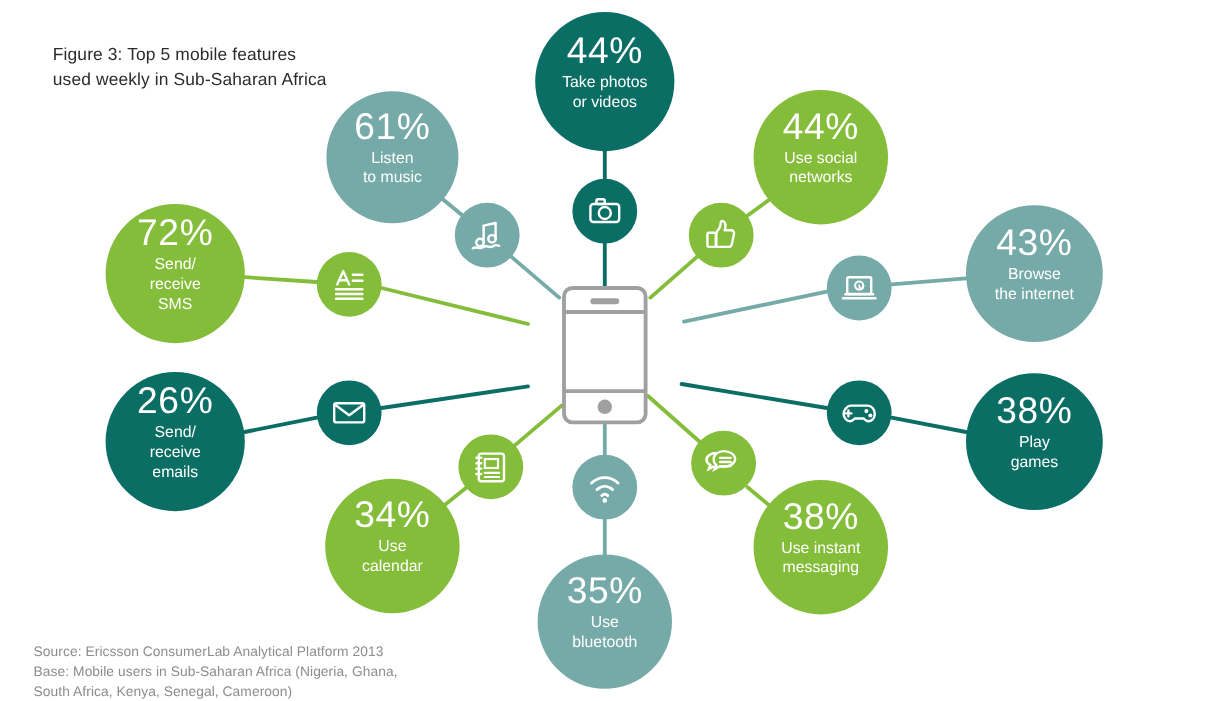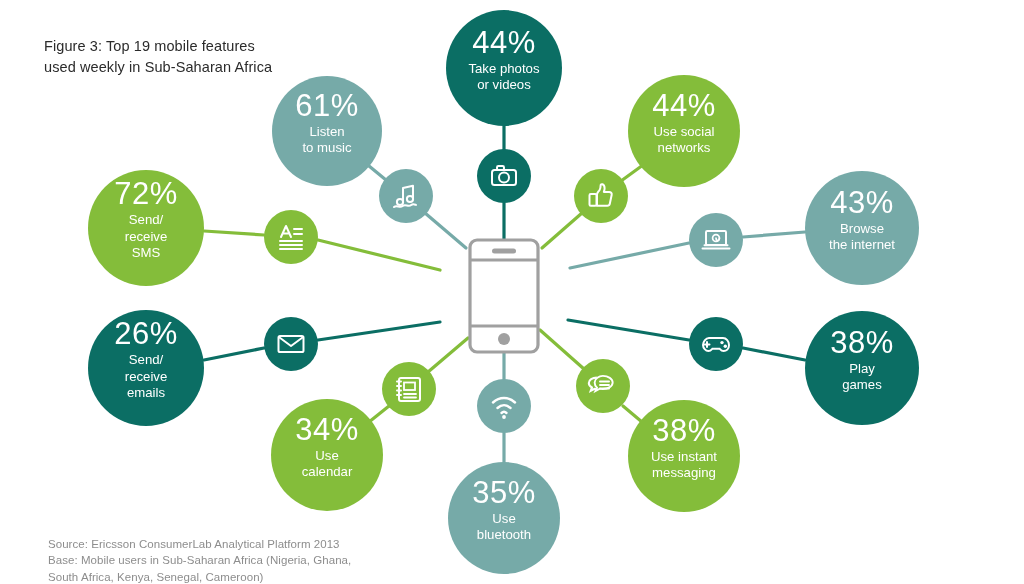--- a/index.html
+++ b/index.html
@@ -10,21 +10,21 @@
   }
   #stage{position:absolute;inset:0;width:1024px;height:584px;}
   svg#canvas{position:absolute;left:0;top:0;width:1024px;height:584px;display:block;}
 
   .title-block{
     position:absolute;left:44px;top:36px;
     font-size:14.5px;line-height:1.42;color:#2b2b2b;
     letter-spacing:0.1px;white-space:pre-line;
   }
   .source-block{
-    position:absolute;left:48px;top:536px;
+    position:absolute;left:28px;top:536px;
     font-size:11.5px;line-height:1.42;color:#8d8d8d;
     letter-spacing:0.05px;white-space:pre-line;
   }
   .pct{font-size:31px;fill:#ffffff;font-weight:300;letter-spacing:0.5px;}
   .lbl{font-size:13.2px;fill:#ffffff;}
   text{font-family:"Liberation Sans", sans-serif;}
 </style>
 </head>
 <body>
 
@@ -223,18 +223,18 @@
         </g>
         <g>
           <circle cx="684" cy="131" r="56" fill="#84bd3a"></circle>
           <text x="684" y="115.5" text-anchor="middle" class="pct">44%</text>
           <text x="684" y="135.5" text-anchor="middle" class="lbl">Use social</text>
           <text x="684" y="152" text-anchor="middle" class="lbl">networks</text>
         </g>
       </g>
   </svg>
 
-  <div class="title-block">Figure 3: Top 19 mobile features
+  <div class="title-block">Figure 3: Top 5 mobile features
 used weekly in Sub-Saharan Africa</div>
   <div class="source-block">Source: Ericsson ConsumerLab Analytical Platform 2013
 Base: Mobile users in Sub-Saharan Africa (Nigeria, Ghana,
 South Africa, Kenya, Senegal, Cameroon)</div>
 </div>
 
 </body></html>

